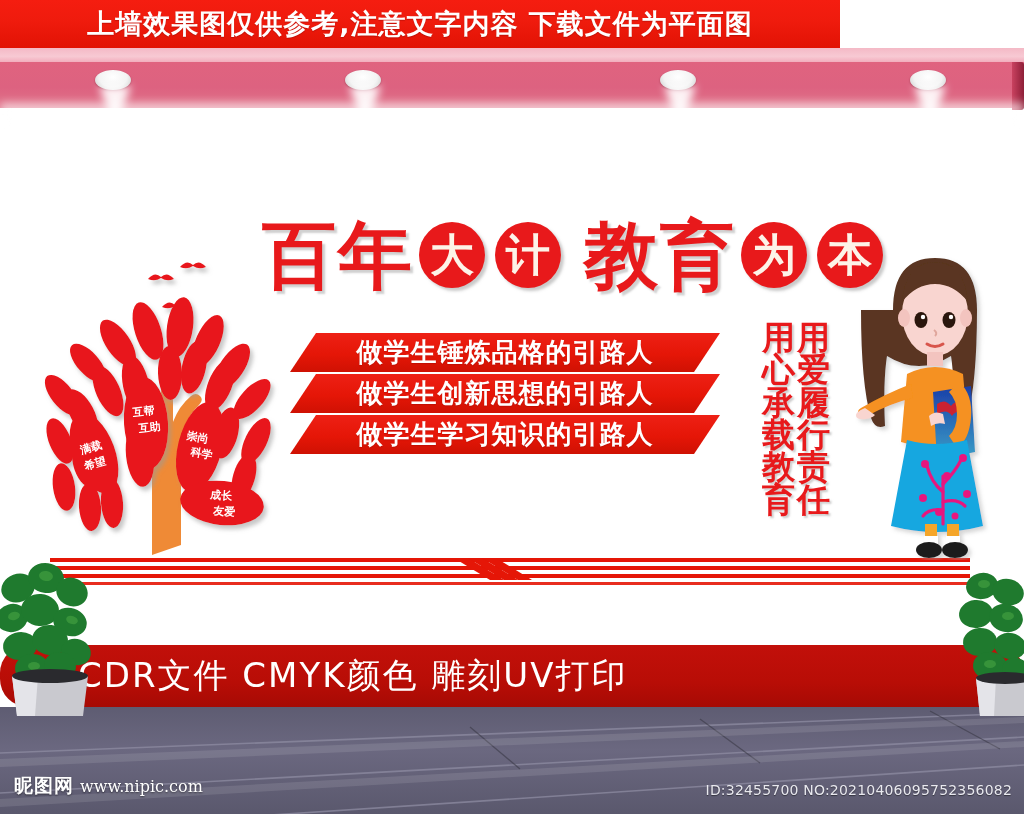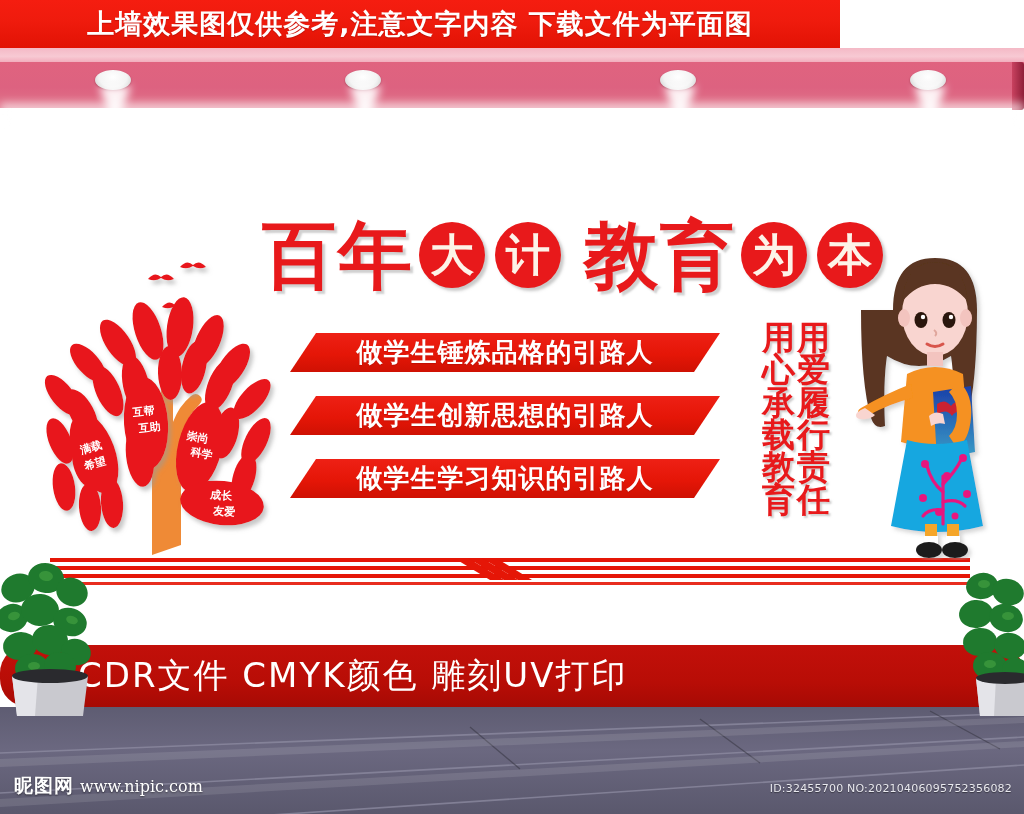--- a/index.html
+++ b/index.html
@@ -44,21 +44,21 @@
     display:flex;align-items:center;justify-content:center;margin:0 5px;
     box-shadow:3px 3px 3px rgba(150,150,150,.5);}
   .t-circle span{color:#fdf3e8;font-size:44px;font-weight:bold;line-height:1;}
   .title-gap{width:18px;}
 
   
   .tree{position:absolute;left:40px;top:255px;width:240px;height:300px;z-index:25;}
 
   
   .banners{position:absolute;left:290px;top:333px;z-index:28;}
-  .banner{position:relative;width:430px;height:39px;margin-bottom:24px;
+  .banner{position:relative;width:430px;height:39px;margin-bottom:2px;
     background:linear-gradient(180deg,#ee2015 0%,#e51607 55%,#cf1103 100%);
     clip-path:polygon(26px 0,430px 0,404px 39px,0 39px);
     display:flex;align-items:center;justify-content:center;
     filter:drop-shadow(3px 3px 2px rgba(160,160,160,.5));}
   .banner-text{color:#fff;font-size:26px;font-weight:bold;letter-spacing:1px;
     white-space:nowrap;text-shadow:0 1px 1px rgba(120,0,0,.25);}
 
   
   .vcols{position:absolute;left:762px;top:322px;display:flex;gap:2px;z-index:28;}
   .vcol{display:flex;flex-direction:column;align-items:center;}
@@ -86,21 +86,21 @@
   .floor{position:absolute;left:0;top:707px;width:1024px;height:107px;z-index:15;overflow:hidden;
     background:linear-gradient(180deg,#5e5c72 0%,#6b6880 40%,#5a586d 100%);}
   .floor svg{position:absolute;left:0;top:0;}
 
   
   .footer-logo{position:absolute;left:14px;top:776px;display:flex;align-items:flex-end;gap:6px;z-index:70;}
   .footer-logo .logo-cn{color:#fff;font-size:19px;font-weight:bold;letter-spacing:1px;
     line-height:1;text-shadow:0 1px 2px rgba(0,0,0,.5);}
   .footer-logo .logo-url{color:#fff;font-size:16px;line-height:1;
     font-family:"DejaVu Serif","Liberation Serif",serif;text-shadow:0 1px 2px rgba(0,0,0,.5);}
-  .footer-id{position:absolute;right:12px;top:782px;color:#e9e9ef;font-size:11px;
+  .footer-id{position:absolute;right:12px;top:782px;color:#e9e9ef;font-size:14px;
     letter-spacing:.2px;z-index:70;text-shadow:0 1px 1px rgba(0,0,0,.45);}
 </style>
 </head>
 <body>
 
 <div id="stage">
 
   <div class="notice-bar">
     <div class="notice-text">上墙效果图仅供参考,注意文字内容  下载文件为平面图</div>
   </div>

